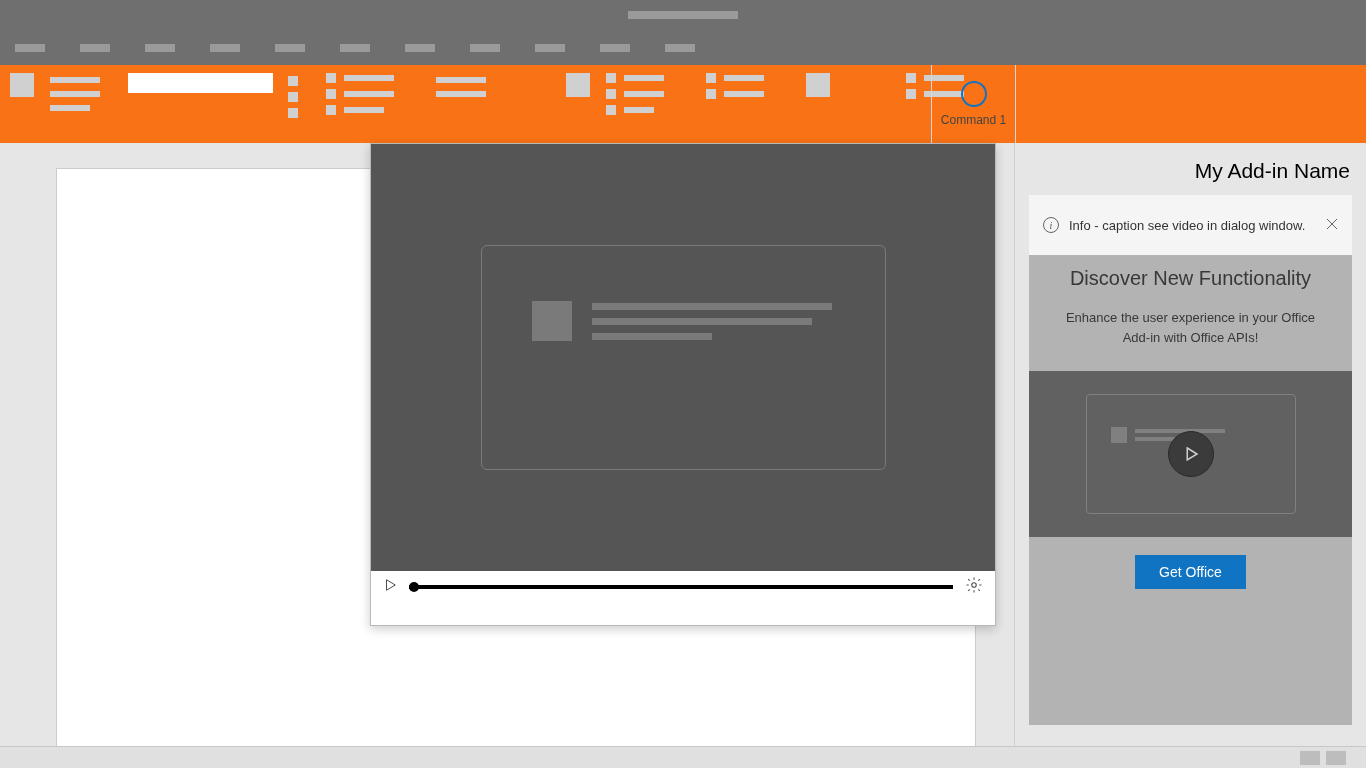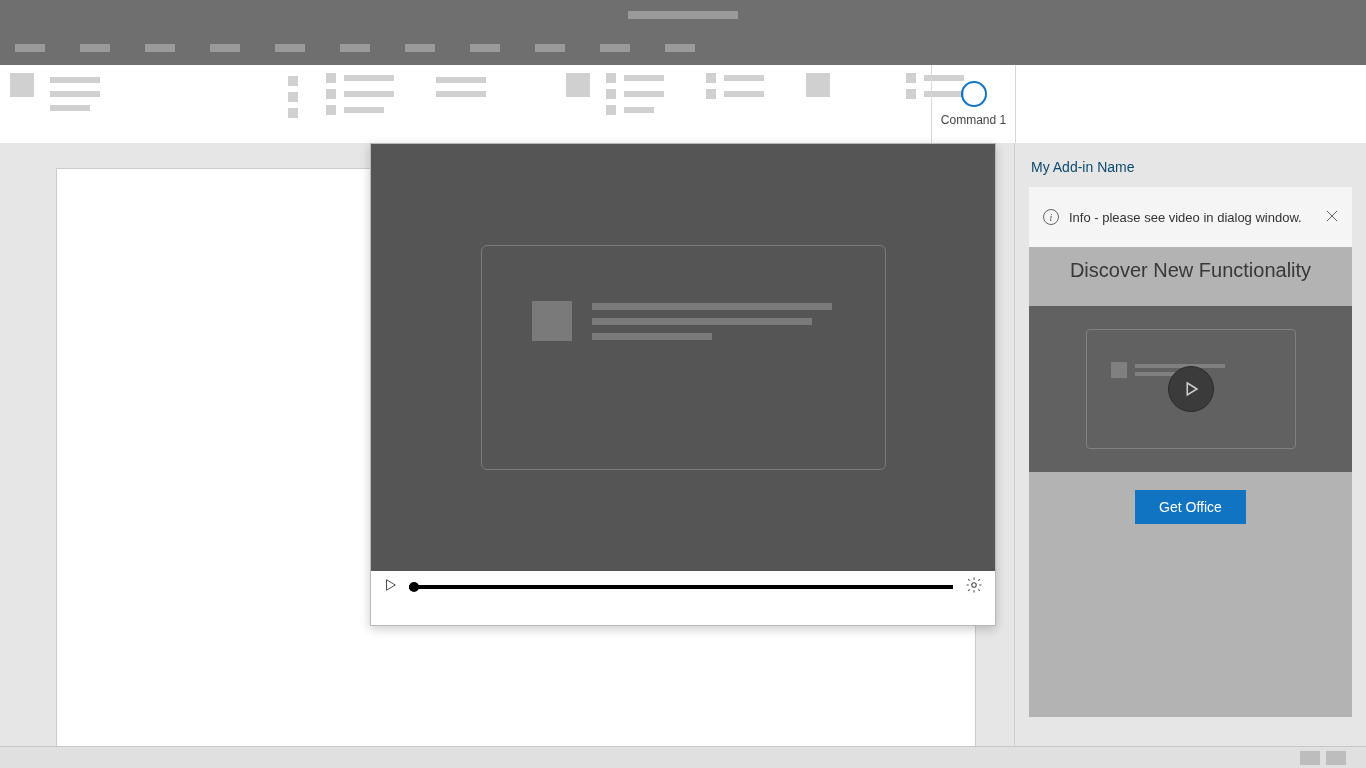--- a/index.html
+++ b/index.html
@@ -7,38 +7,38 @@
 
 
 .titlebar { height: 30px; background: #6f6f6f; display: flex; align-items: center; justify-content: center; }
 .title-placeholder { width: 110px; height: 8px; background: #9a9a9a; }
 
 
 .tabs-row { height: 35px; background: #6f6f6f; display: flex; align-items: center; padding-left: 15px; gap: 35px; }
 .tab-ph { height: 8px; background: #9a9a9a; }
 
 
-.ribbon { height: 78px; background: #ffffff; display: flex; position: relative; }
+.ribbon { height: 78px; background: #f97316; display: flex; position: relative; }
 .rgroup { height: 100%; padding: 8px 10px 0 10px; border-right: 0; display: flex; flex-direction: column; }
 .rgroup .lines { display: flex; gap: 8px; }
 .ph { background: #d0d0d0; }
 .big { width: 24px; height: 24px; }
 .wbox { background: #fff; height: 20px; width: 145px; }
 
 .cmd-group { position: absolute; right: 350px; top: 0; height: 100%; width: 85px; display: flex; flex-direction: column; align-items: center; justify-content: center; border-left: 1px solid #d8d8d8; border-right: 1px solid #d8d8d8; gap: 6px; }
 .cmd-circle { width: 26px; height: 26px; border: 2px solid #1174c3; border-radius: 50%; }
 .cmd-label { font-size: 12px; color: #444; }
 
 
 .docarea { position: absolute; top: 143px; left: 0; right: 0; bottom: 22px; background: #e6e6e6; }
 .page { position: absolute; left: 56px; top: 25px; width: 920px; height: 580px; background: #fff; border: 1px solid #ccc; }
 
 
 .taskpane { position: absolute; right: 0; top: 143px; width: 352px; bottom: 22px; background: #e6e6e6; border-left: 1px solid #d0d0d0; }
-.tp-title { font-size: 14px; font-weight: 300; color: #0c4a6e; padding: 16px 16px 12px 16px; }
+.tp-title { font-size: 21px; font-weight: 300; color: #000000; padding: 16px 16px 12px 16px; text-align: right; }
 .tp-body { margin: 0 14px; background: #b3b3b3; height: 530px; position: relative; overflow: hidden; }
 .tp-info { position: absolute; top: 0; left: 0; right: 0; background: #f5f5f5; height: 60px; display: flex; align-items: center; padding: 0 14px; gap: 10px; z-index: 5; }
 .info-icon { width: 16px; height: 16px; border: 1px solid #666; border-radius: 50%; display: flex; align-items: center; justify-content: center; font-size: 10px; font-style: italic; color: #555; font-family: Georgia, serif; }
 .info-text { font-size: 13px; color: #333; flex: 1; }
 .info-close { font-size: 14px; color: #666; cursor: pointer; }
 .tp-h2 { font-size: 20px; font-weight: 300; color: #383838; text-align: center; margin-top: 72px; }
 .tp-desc { font-size: 13px; color: #383838; text-align: center; margin: 18px 28px 0; line-height: 1.5; }
 .tp-video { margin-top: 24px; height: 166px; background: #616161; display: flex; align-items: center; justify-content: center; position: relative; }
 .tp-video-frame { width: 210px; height: 120px; border: 1px solid #808080; border-radius: 4px; position: relative; }
 .tp-video-sq { position: absolute; left: 24px; top: 32px; width: 16px; height: 16px; background: #808080; }
@@ -172,28 +172,29 @@
 
 <div class="docarea">
   <div class="page"></div>
 </div>
 
 <div class="taskpane">
   <div class="tp-title">My Add-in Name</div>
   <div class="tp-body">
     <div class="tp-info">
       <div class="info-icon">i</div>
-      <div class="info-text">Info - please see video in dialog window.</div>
+      <div class="info-text">Info - caption see video in dialog window.</div>
       <div class="info-close">
         <svg width="12" height="12" viewBox="0 0 12 12">
             <path d="M1 1 L11 11 M11 1 L1 11" stroke="#666" stroke-width="1" fill="none"></path>
           </svg>
       </div>
     </div>
     <div class="tp-h2">Discover New Functionality</div>
+    <div class="tp-desc">Enhance the user experience in your Office Add-in with Office APIs!</div>
     <div class="tp-video">
       <div class="tp-video-frame">
         <div class="tp-video-sq"></div>
         <div class="tp-video-ln" style="left:48px;top:34px;width:90px"></div>
         <div class="tp-video-ln" style="left:48px;top:42px;width:70px"></div>
       </div>
       <div class="tp-play">
         <svg viewBox="0 0 24 24">
             <path d="M7 4 L20 12 L7 20 Z" fill="none" stroke="#cfcfcf" stroke-width="2"></path>
           </svg>

